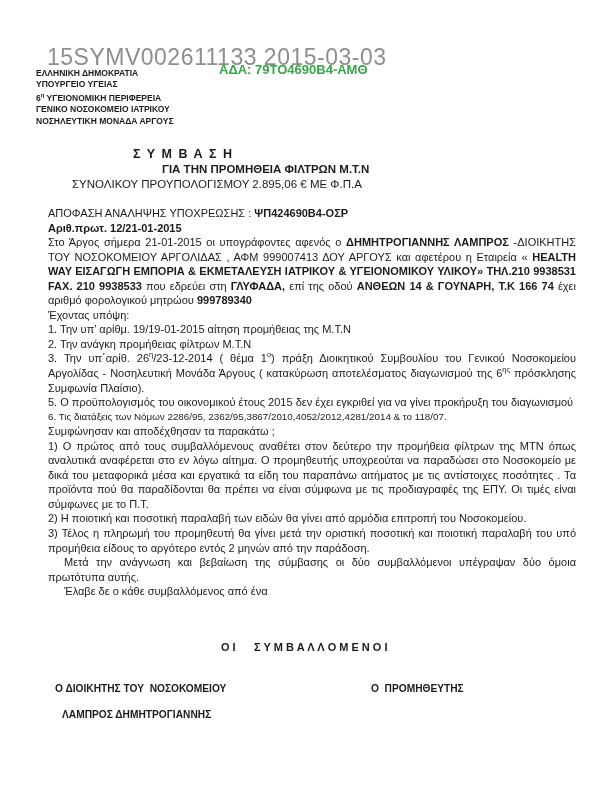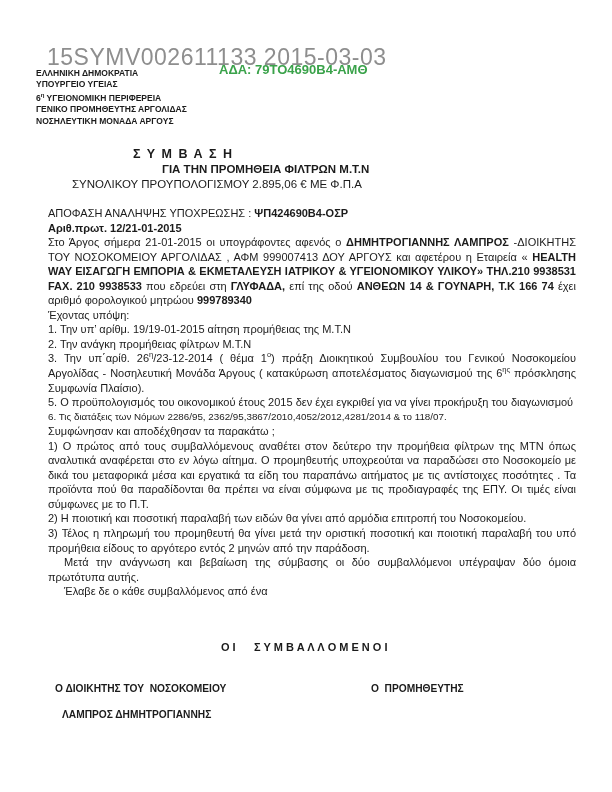--- a/index.html
+++ b/index.html
@@ -110,21 +110,21 @@
 <div class="page" style="color: rgb(27, 27, 27);">
 
   <div class="watermark" style="color: rgb(142, 142, 142);">15SYMV002611133 2015-03-03</div>
 
   <div class="ada" style="color: rgb(58, 162, 74);"><span>ΑΔΑ: </span><span>79ΤΟ4690Β4-ΑΜΘ</span></div>
 
   <div class="header-block">
     <div>ΕΛΛΗΝΙΚΗ ΔΗΜΟΚΡΑΤΙΑ</div>
     <div>ΥΠΟΥΡΓΕΙΟ ΥΓΕΙΑΣ</div>
     <div><span>6</span><sup>η</sup><span> ΥΓΕΙΟΝΟΜΙΚΗ ΠΕΡΙΦΕΡΕΙΑ</span></div>
-    <div>ΓΕΝΙΚΟ ΠΡΟΜΗΘΕΥΤΗΣ ΑΡΓΟΛΙΔΑΣ</div>
+    <div>ΓΕΝΙΚΟ ΝΟΣΟΚΟΜΕΙΟ ΙΑΤΡΙΚΟΥ</div>
     <div>ΝΟΣΗΛΕΥΤΙΚΗ ΜΟΝΑΔΑ ΑΡΓΟΥΣ</div>
   </div>
 
   <div class="title-block">
     <div class="t1">Σ Υ Μ Β Α Σ Η</div>
     <div class="t2">ΓΙΑ ΤΗΝ ΠΡΟΜΗΘΕΙΑ ΦΙΛΤΡΩΝ Μ.Τ.Ν</div>
     <div class="t3">ΣΥΝΟΛΙΚΟΥ  ΠΡΟΥΠΟΛΟΓΙΣΜΟΥ 2.895,06 € ΜΕ Φ.Π.Α</div>
   </div>
 
   <div class="body-block">

